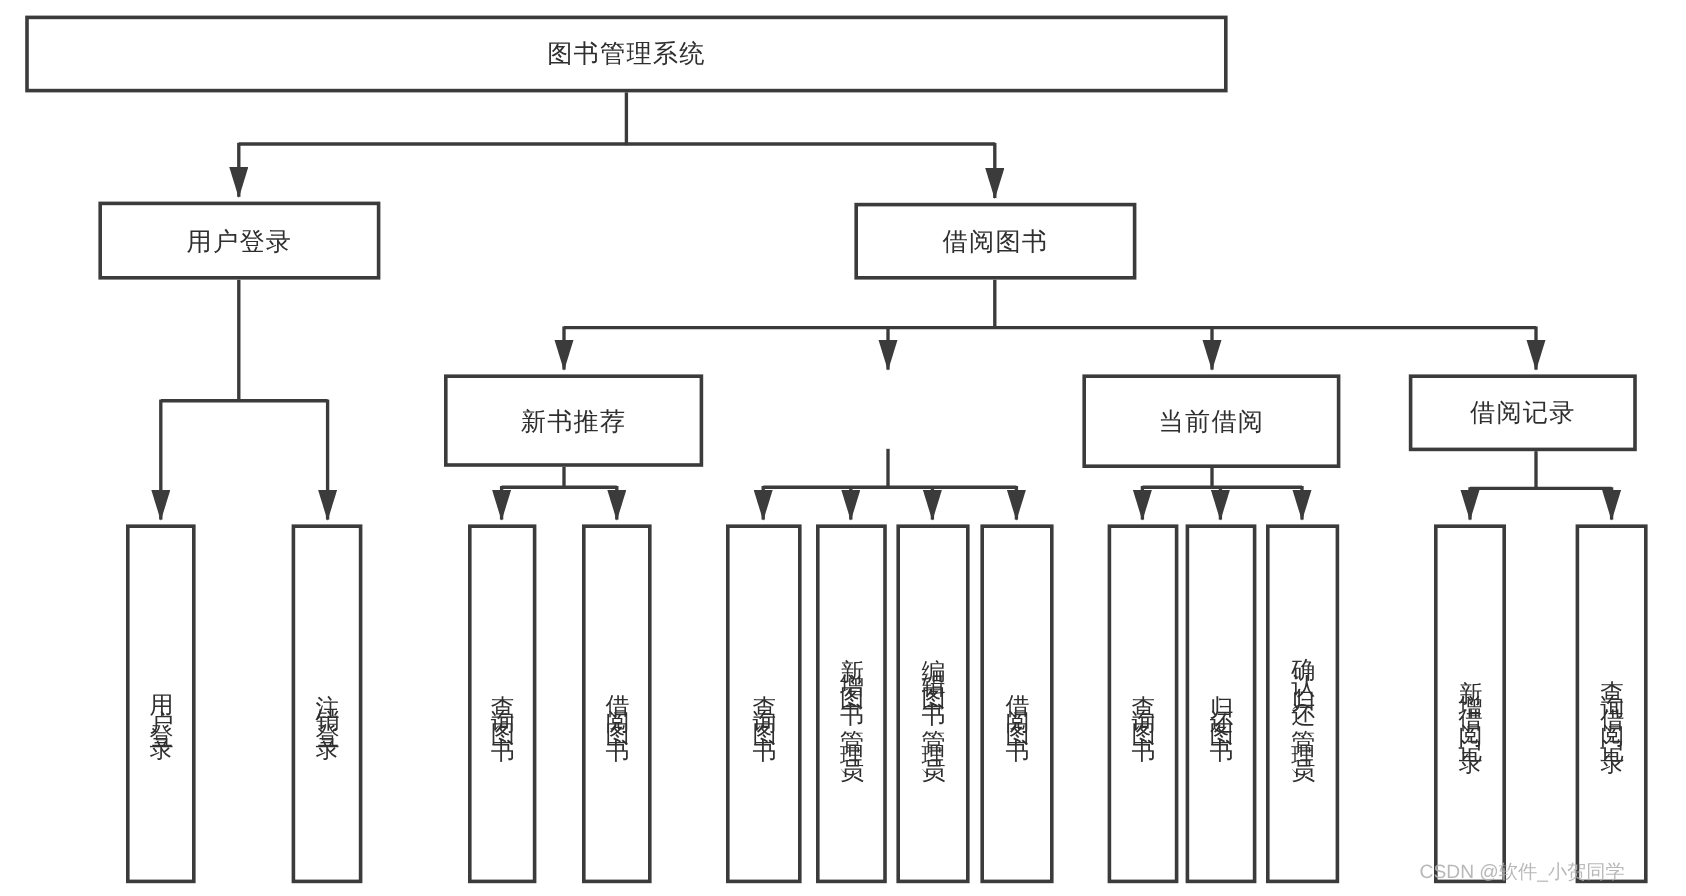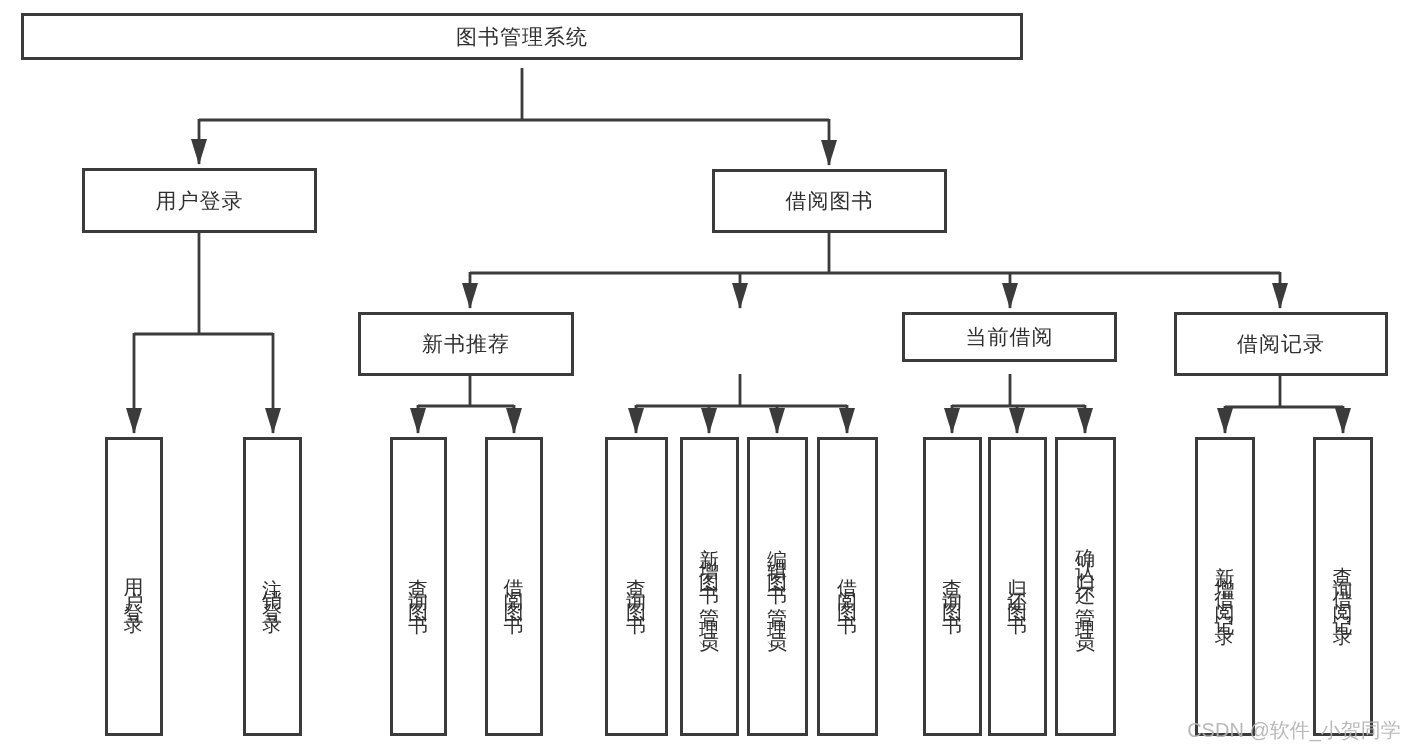--- a/index.html
+++ b/index.html
@@ -53,24 +53,24 @@
     font-size: 20px;
     letter-spacing: 12px;
     line-height: 1;
     white-space: nowrap;
   }
   .watermark {
     position: absolute;
     left: 1183px;
     top: 717px;
     width: 222px;
-    font-size: 20px;
+    font-size: 16px;
     color: #b3b3b3;
     white-space: nowrap;
-    text-align: center;
+    text-align: left;
     z-index: 5;
     opacity: 0.92;
   }
 </style>
 </head>
 <body>
 
 <div class="canvas">
 
   <svg class="connectors" viewBox="0 0 1405 747" xmlns="http://www.w3.org/2000/svg">
@@ -114,38 +114,38 @@
     <line x1="952" y1="405" x2="952" y2="433" marker-end="url(#arr)"></line>
     <line x1="1017" y1="405" x2="1017" y2="433" marker-end="url(#arr)"></line>
     <line x1="1085" y1="405" x2="1085" y2="433" marker-end="url(#arr)"></line>
 
     <line x1="1280" y1="375" x2="1280" y2="408"></line>
     <line x1="1225" y1="407" x2="1343" y2="407"></line>
     <line x1="1225" y1="406" x2="1225" y2="433" marker-end="url(#arr)"></line>
     <line x1="1343" y1="406" x2="1343" y2="433" marker-end="url(#arr)"></line>
   </svg>
 
-  <div class="node h-node" style="left:21px; top:13px; width:1002px; height:47px;">
+  <div class="node h-node" style="left:21px; top:13px; width:1002px; height:64px;">
     <span>图书管理系统</span>
   </div>
 
   <div class="node h-node" style="left:82px; top:168px; width:235px; height:65px;">
     <span>用户登录</span>
   </div>
   <div class="node h-node" style="left:712px; top:169px; width:235px; height:64px;">
     <span>借阅图书</span>
   </div>
 
-  <div class="node h-node" style="left:358px; top:312px; width:216px; height:64px;">
+  <div class="node h-node" style="left:370px; top:312px; width:216px; height:77px;">
     <span>新书推荐</span>
   </div>
-  <div class="node h-node" style="left:902px; top:312px; width:215px; height:50px;">
+  <div class="node h-node" style="left:902px; top:312px; width:215px; height:78px;">
     <span>当前借阅</span>
   </div>
-  <div class="node h-node" style="left:1174px; top:312px; width:214px; height:64px;">
+  <div class="node h-node" style="left:1174px; top:312px; width:190px; height:64px;">
     <span>借阅记录</span>
   </div>
 
   <div class="node leaf" style="left:105px; top:437px; width:58px; height:299px;">
     <span class="vtext">用户登录</span>
   </div>
   <div class="node leaf" style="left:243px; top:437px; width:59px; height:299px;">
     <span class="vtext">注销登录</span>
   </div>
   <div class="node leaf" style="left:390px; top:437px; width:57px; height:299px;">

